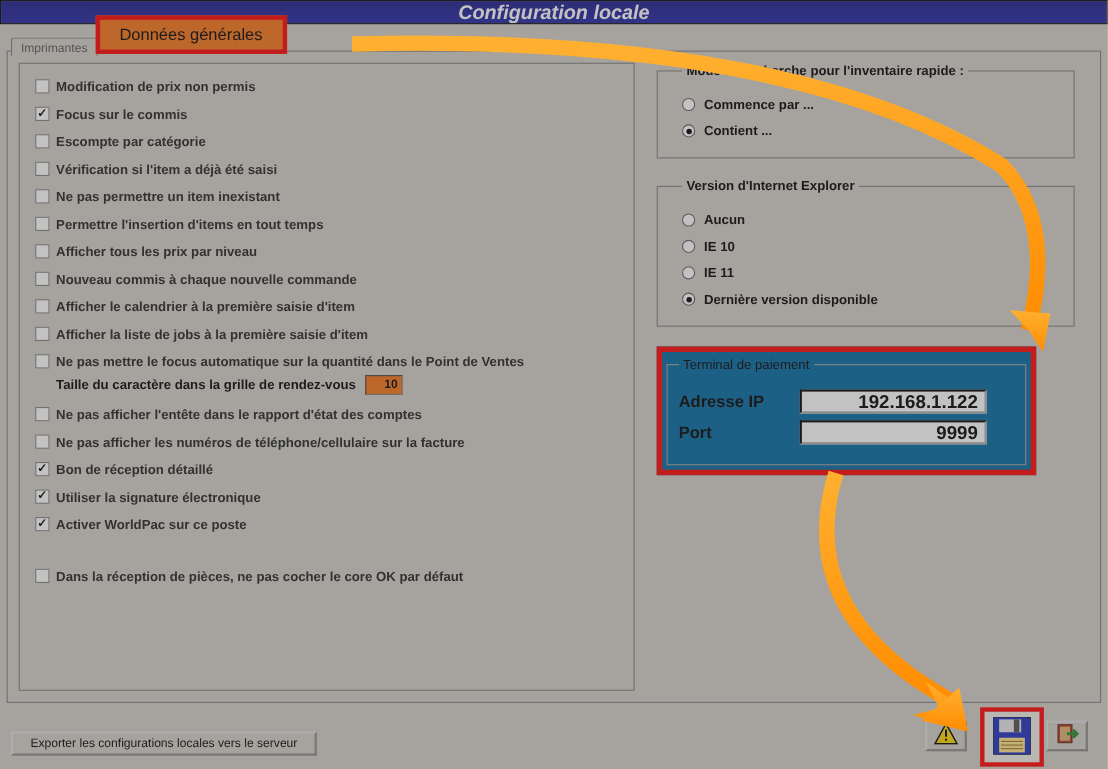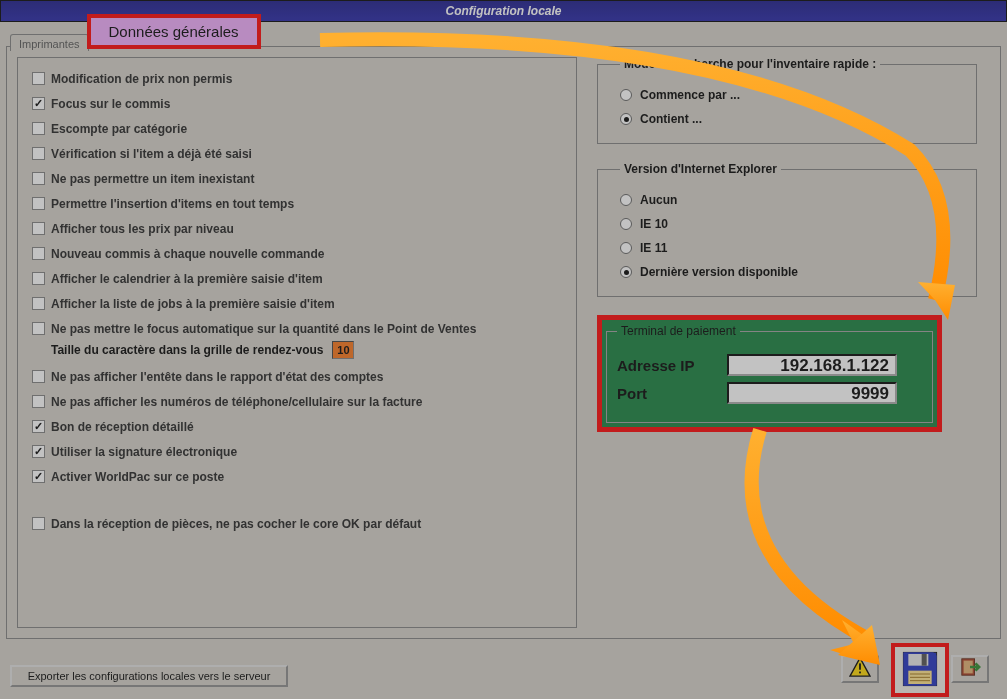--- a/index.html
+++ b/index.html
@@ -20,21 +20,21 @@
     pointer-events: none;
   }
   .title-bar {
     position: relative;
     height: 22px;
     background: linear-gradient(#1a1a8b, #2424a6);
     color: #fff;
     text-align: center;
     font-weight: bold;
     font-style: italic;
-    font-size: 12px;
+    font-size: 18px;
     line-height: 21px;
     border: 1px solid #000;
     z-index: 10;
   }
   .tabs {
     display: flex;
     align-items: flex-end;
     padding-left: 10px;
     height: 26px;
     position: relative;
@@ -47,21 +47,21 @@
     border: 1px solid #808080;
     border-bottom: none;
     background: #d4d0c8;
     margin-right: 0px;
     border-radius: 3px 3px 0 0;
     position: relative;
     top: 3px;
   }
   .tab-active-highlight {
     position: relative;
-    background: #f0abfc;
+    background: #f97316;
     border: 4px solid #ff0000;
     padding: 5px 18px;
     font-size: 15px;
     font-weight: normal;
     margin-left: -2px;
     top: 1px;
     z-index: 100;
   }
   .panel {
     position: absolute;
@@ -105,21 +105,21 @@
   }
   .taille-row {
     font-size: 12px;
     font-weight: bold;
     padding-left: 19px;
     margin-bottom: 5px;
     display: flex;
     align-items: center;
   }
   .taille-input {
-    width: 22px; height: 18px;
+    width: 34px; height: 18px;
     border: 1px solid #808080;
     border-top: 1px solid #404040;
     border-left: 1px solid #404040;
     background: #f97316;
     text-align: right;
     padding-right: 3px;
     margin-left: 8px;
     font-size: 11px;
     line-height: 16px;
   }
@@ -157,21 +157,21 @@
     display: inline-flex;
     align-items: center;
     justify-content: center;
   }
   .radio.selected::after {
     content: ""; width: 5px; height: 5px; background: #000; border-radius: 50%;
   }
 
   .terminal-highlight {
     border: 5px solid #ff0000;
-    background: #15803d;
+    background: #0369a1;
     padding: 0px;
     position: relative;
     z-index: 100;
     width: 345px;
   }
   .terminal-fieldset {
     border: 1px solid #a0a0a0;
     margin: 4px 4px;
     padding: 10px 10px 12px 10px;
   }

